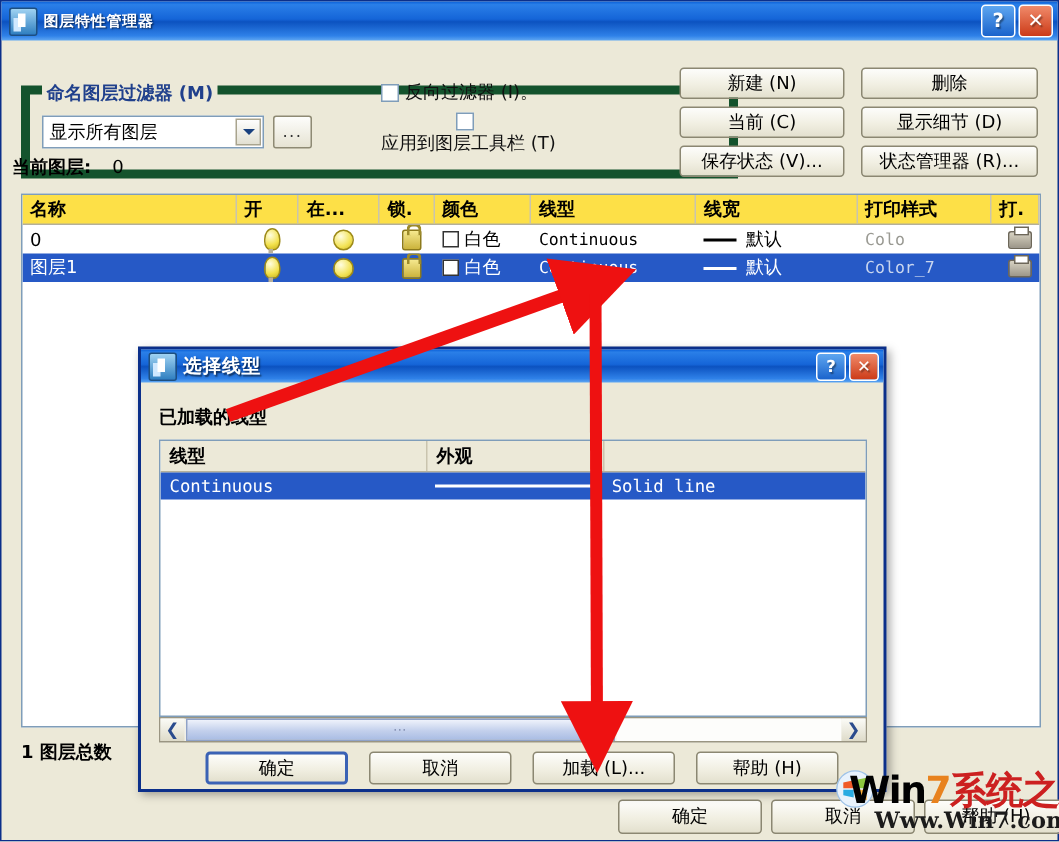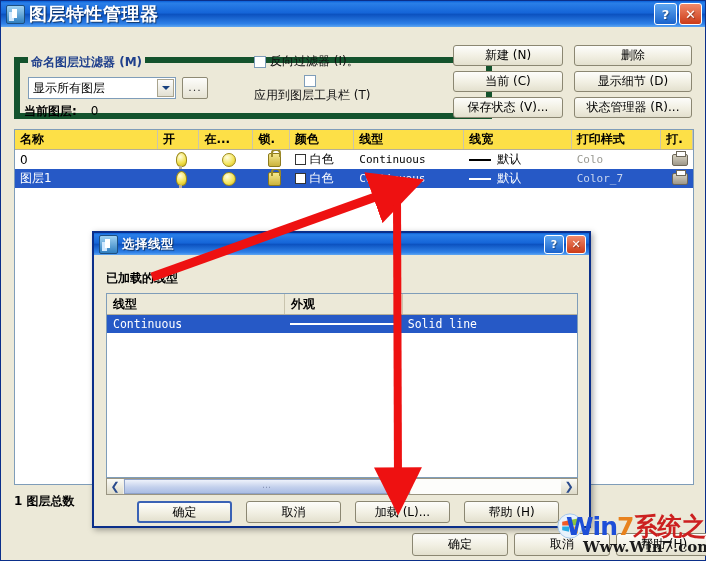--- a/index.html
+++ b/index.html
@@ -25,21 +25,21 @@
   .tb-icon{
     width:17px;height:17px;margin:0 4px 0 2px;flex:0 0 auto;
     background:linear-gradient(to bottom,#9fd2f2,#2f7fc0);
     border:1px solid #1d4f80;border-radius:2px;position:relative;
   }
   .tb-icon::after{
     content:"";position:absolute;left:5px;top:3px;width:5px;height:9px;
     background:#ffffff;box-shadow:-3px 3px 0 0 #cfe8ff;
   }
   .tb-title{
-    color:#fff;font-weight:bold;font-size:18px;
+    color:#fff;font-weight:bold;font-size:10px;
     text-shadow:1px 1px 1px rgba(0,0,0,.55);
     letter-spacing:.5px;white-space:nowrap;
   }
   .titlebar.inner .tb-title{font-size:12.5px;}
   .tb-btns{position:absolute;right:3px;top:2px;display:flex;gap:2px;}
   .tb-btn{
     width:21px;height:20px;border:1px solid #ffffff;border-radius:3px;
     display:flex;align-items:center;justify-content:center;
     color:#fff;font-weight:bold;font-size:13px;
     text-shadow:1px 1px 1px rgba(0,0,0,.4);
@@ -79,21 +79,21 @@
     border:1px solid #8e8a74;border-radius:2px;box-sizing:border-box;
     font-size:11px;line-height:20px;text-align:center;letter-spacing:1px;color:#333;
   }
   .chk-row{position:absolute;display:flex;align-items:center;white-space:nowrap;}
   .chk-box{
     width:12px;height:12px;background:#fff;border:1px solid #7f9db9;
     margin-right:4px;flex:0 0 auto;box-sizing:border-box;
   }
   .chk-label{font-size:12px;color:#111;}
 
-  .curlayer{position:absolute;left:23px;top:102px;font-size:12px;font-weight:bold;white-space:nowrap;}
+  .curlayer{position:absolute;left:7px;top:102px;font-size:12px;font-weight:bold;white-space:nowrap;}
   .curlayer span.val{font-weight:normal;margin-left:14px;}
 
   
   .btn{
     background:linear-gradient(to bottom,#fdfdfb,#f1efe2 55%,#e3e0ce);
     border:1px solid #8b8772;border-radius:3px;
     font-size:12px;text-align:center;color:#000;
     display:flex;align-items:center;justify-content:center;
     box-sizing:border-box;white-space:nowrap;
   }
@@ -108,21 +108,21 @@
   }
   .lv-head{
     display:flex;height:19px;background:#fde047;
     border-bottom:1px solid #b5b09a;font-size:12px;font-weight:bold;
   }
   .lv-head div{
     border-right:1px solid #c9c4ae;padding-left:5px;line-height:19px;
     box-sizing:border-box;overflow:hidden;white-space:nowrap;
   }
   .lv-row{display:flex;height:19px;font-size:12px;align-items:center;}
-  .lv-row.sel{background:#2659c6;color:#fff;justify-content:flex-end;}
+  .lv-row.sel{background:#2659c6;color:#fff;}
   .lv-row>div{
     box-sizing:border-box;padding-left:5px;overflow:hidden;white-space:nowrap;
     display:flex;align-items:center;height:19px;
   }
   .c-name{width:160px;}
   .c-on{width:46px;justify-content:center;padding-left:0;}
   .c-freeze{width:60px;justify-content:center;padding-left:0;}
   .c-lock{width:40px;justify-content:center;padding-left:0;}
   .c-color{width:72px;}
   .c-ltype{width:123px;}
@@ -215,21 +215,21 @@
     position:absolute;left:556px;top:504px;width:150px;height:57px;pointer-events:none;
   }
   .wm-logo{
     position:absolute;left:0px;top:9px;width:28px;height:26px;
   }
   .wm-text{
     position:absolute;left:10px;top:6px;font-weight:bold;font-size:25px;
     font-family:"DejaVu Sans","Liberation Sans",sans-serif;
     letter-spacing:-1px;white-space:nowrap;
   }
-  .wm-win{color:#1d4ed8;}
+  .wm-win{color:#000000;}
   .wm-7{color:#e8821e;}
   .wm-cn{color:#cc2020;}
   .wm-url{
     position:absolute;left:27px;top:34px;font-size:15px;font-weight:bold;color:#1b1b1b;
     font-family:"DejaVu Serif","Liberation Serif",serif;white-space:nowrap;
   }
 </style>
 </head>
 <body>
 

